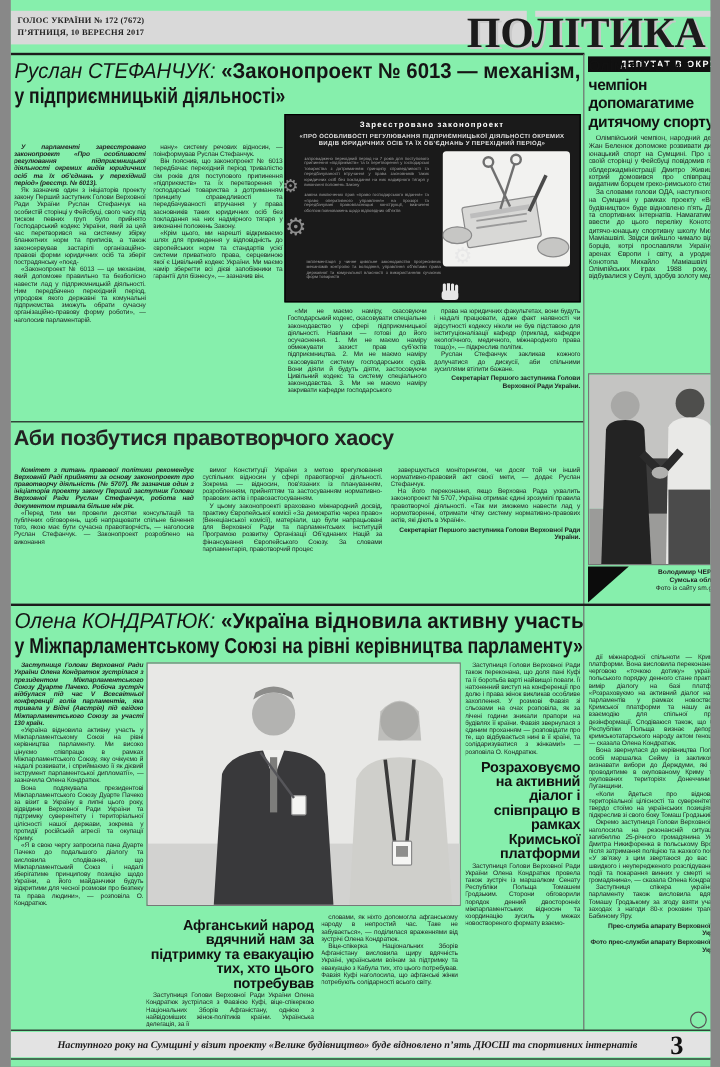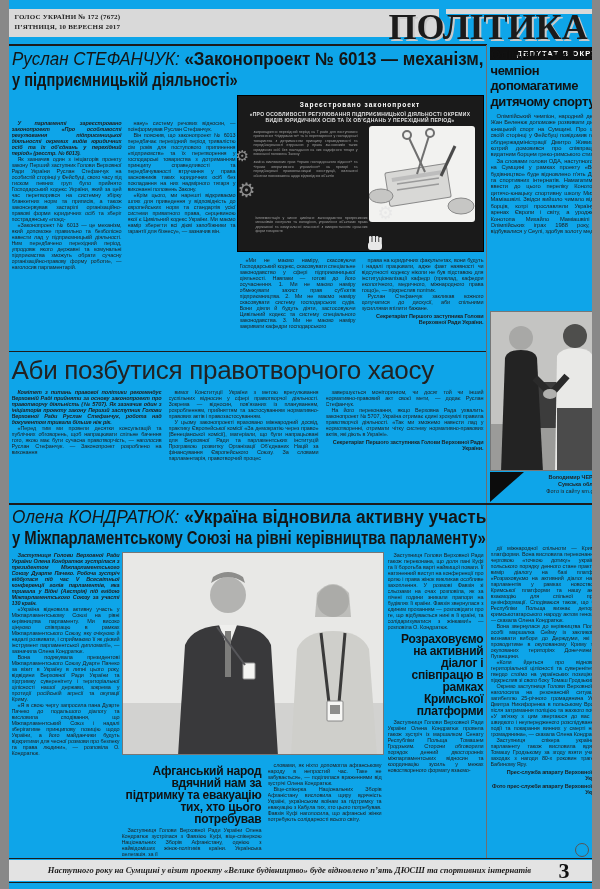--- a/index.html
+++ b/index.html
@@ -1,35 +1,35 @@
 <!DOCTYPE html>
 <html><head>
 <meta charset="utf-8">
 <style>
   *{margin:0;padding:0;box-sizing:border-box}
   html,body{background:#888}
-  #page{position:relative;width:583px;height:889px;margin:0 auto;background:#0ea5e9;
+  #page{position:relative;width:583px;height:889px;margin:0 auto;background:#86efac;
         font-family:"Liberation Sans",sans-serif;color:#151515;overflow:hidden}
   .abs{position:absolute}
 
   
   .hstrip{background:#d9d9d9}
   .masthead{font-family:"Liberation Serif",serif;font-weight:bold;font-size:7px;line-height:9.5px;color:#222;letter-spacing:.2px}
   .section-title{font-family:"Liberation Serif",serif;font-weight:bold;font-size:36px;color:#1b1b1b;
                  white-space:nowrap;transform:scaleX(.8);transform-origin:right top;text-shadow:2px 2px 0 #c9c9c9}
 
   
   .hrule{background:#1c1c1c}
   .vrule{background:#6f6f6f}
 
   
   .hl{font-weight:bold;font-size:18px;line-height:21px;white-space:nowrap}
   .kicker{font-style:italic;font-weight:normal}
   .fit{display:inline-block;white-space:nowrap;transform-origin:left center}
-  .hl2{font-weight:normal;font-size:26px;color:#222;letter-spacing:-.3px}
+  .hl2{font-weight:bold;font-size:18px;color:#222;letter-spacing:-.3px}
 
   
   .col{overflow:hidden;text-align:justify}
   .col p.p{font-size:5.5px;line-height:6px;color:#1f1f1f;text-indent:6px;letter-spacing:-.1px;text-align:justify}
   .col p.lead{font-weight:bold;font-style:italic}
   .col p.sig{font-weight:bold;text-align:right;text-indent:0;margin-top:2px}
   .col p.sub{font-size:12px;line-height:12px;font-weight:bold;text-indent:0;text-align:right;
              letter-spacing:-.2px;margin:3px 0 2px;color:#111}
 
   
@@ -59,21 +59,21 @@
 <body>
 
 <div id="page">
 
   <div class="abs hstrip" style="left:0;top:9px;width:430px;height:28px"></div>
   <div class="abs hstrip" style="left:437px;top:9px;width:163px;height:5px"></div>
   <div class="abs masthead" style="left:6px;top:13px">
     <div>ГОЛОС УКРАЇНИ № 172 (7672)</div>
     <div>П’ЯТНИЦЯ, 10 ВЕРЕСНЯ 2017</div>
   </div>
-  <div class="abs" style="right:3px;top:6px;width:200px;text-align:left">
+  <div class="abs" style="right:3px;top:6px;width:200px;text-align:center">
     <span class="section-title">ПОЛІТИКА</span>
   </div>
   <div class="abs hrule" style="left:0;top:44px;width:478px;height:1.5px"></div>
 
   <div class="abs" style="left:3px;top:49px;width:472px">
     <div class="hl"><span class="fit" style="transform: scaleX(0.942116);"><span class="kicker">Руслан СТЕФАНЧУК: </span><span>«Законопроект № 6013 — механізм,</span></span></div>
     <div class="hl" style="width:226px"><span class="fit" style="transform: scaleX(0.81295);">у підприємницькій діяльності»</span></div>
   </div>
 
   <div class="abs info" style="left:228px;top:95px;width:247px;height:157px">

